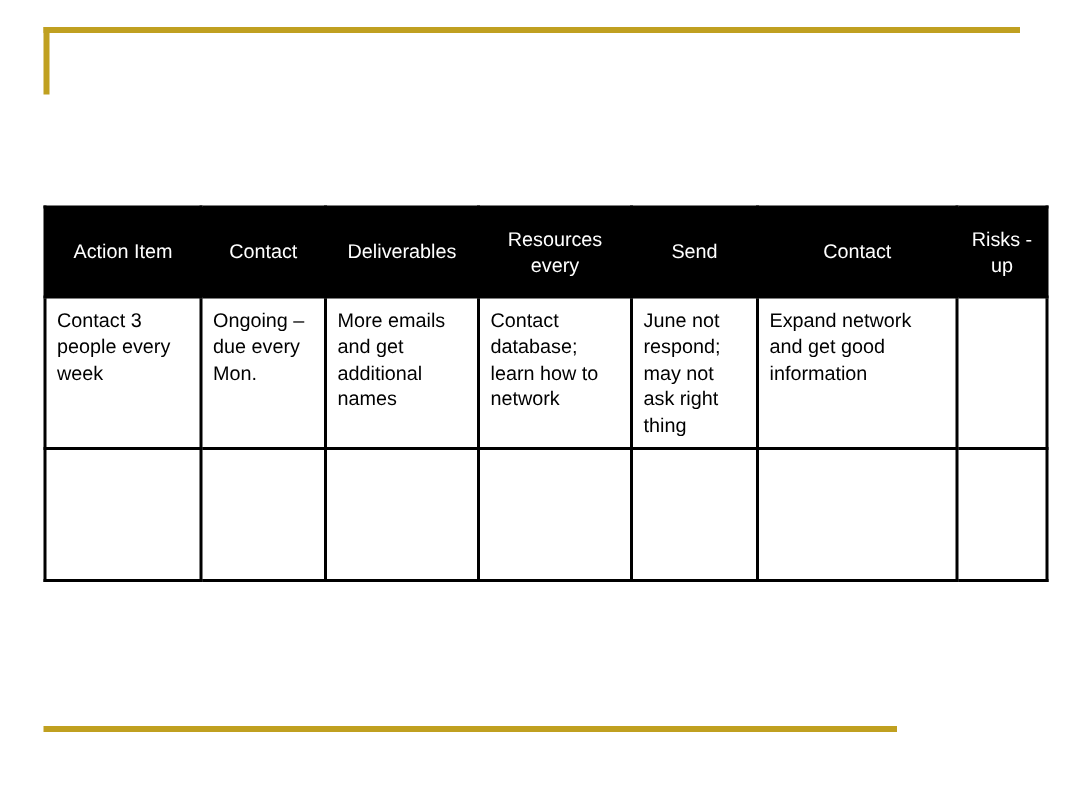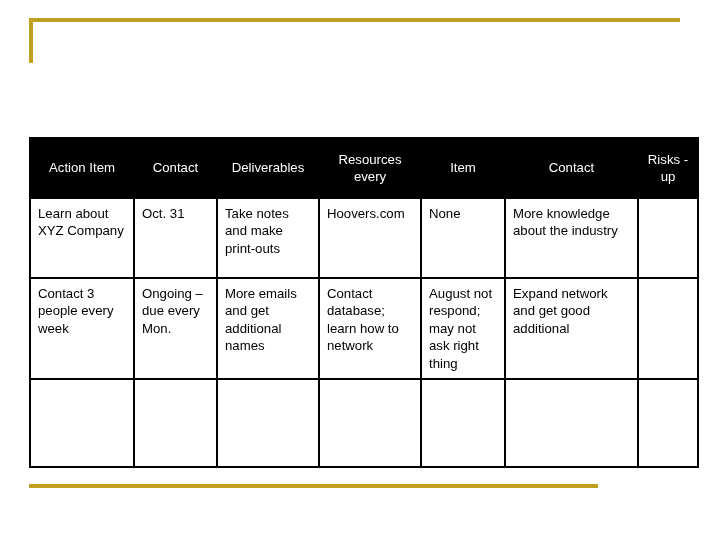--- a/index.html
+++ b/index.html
@@ -129,42 +129,33 @@
         <col class="c4">
           <col class="c5">
           <col class="c6">
       </colgroup>
       <thead>
         <tr>
           <th>Action Item</th>
           <th>Contact</th>
           <th>Deliverables</th>
           <th>Resources every</th>
-          <th>Item</th>
+          <th>Send</th>
           <th>Contact</th>
           <th>Risks -up</th>
         </tr>
       </thead>
       <tbody>
-        <tr class="row-1">
-          <td>Learn about XYZ Company</td>
-          <td>Oct. 31</td>
-          <td>Take notes and make print-outs</td>
-          <td>Hoovers.com</td>
-          <td>None</td>
-          <td>More knowledge about the industry</td>
-          <td></td>
-        </tr>
         <tr class="row-2">
           <td>Contact 3 people every week</td>
           <td>Ongoing – due every Mon.</td>
           <td>More emails and get additional names</td>
           <td>Contact database; learn how to network</td>
-          <td>August not respond; may not ask right thing</td>
-          <td>Expand network and get good additional</td>
+          <td>June not respond; may not ask right thing</td>
+          <td>Expand network and get good information</td>
           <td></td>
         </tr>
         <tr class="row-3">
           <td></td>
           <td></td>
           <td></td>
           <td></td>
           <td></td>
           <td></td>
           <td></td>

